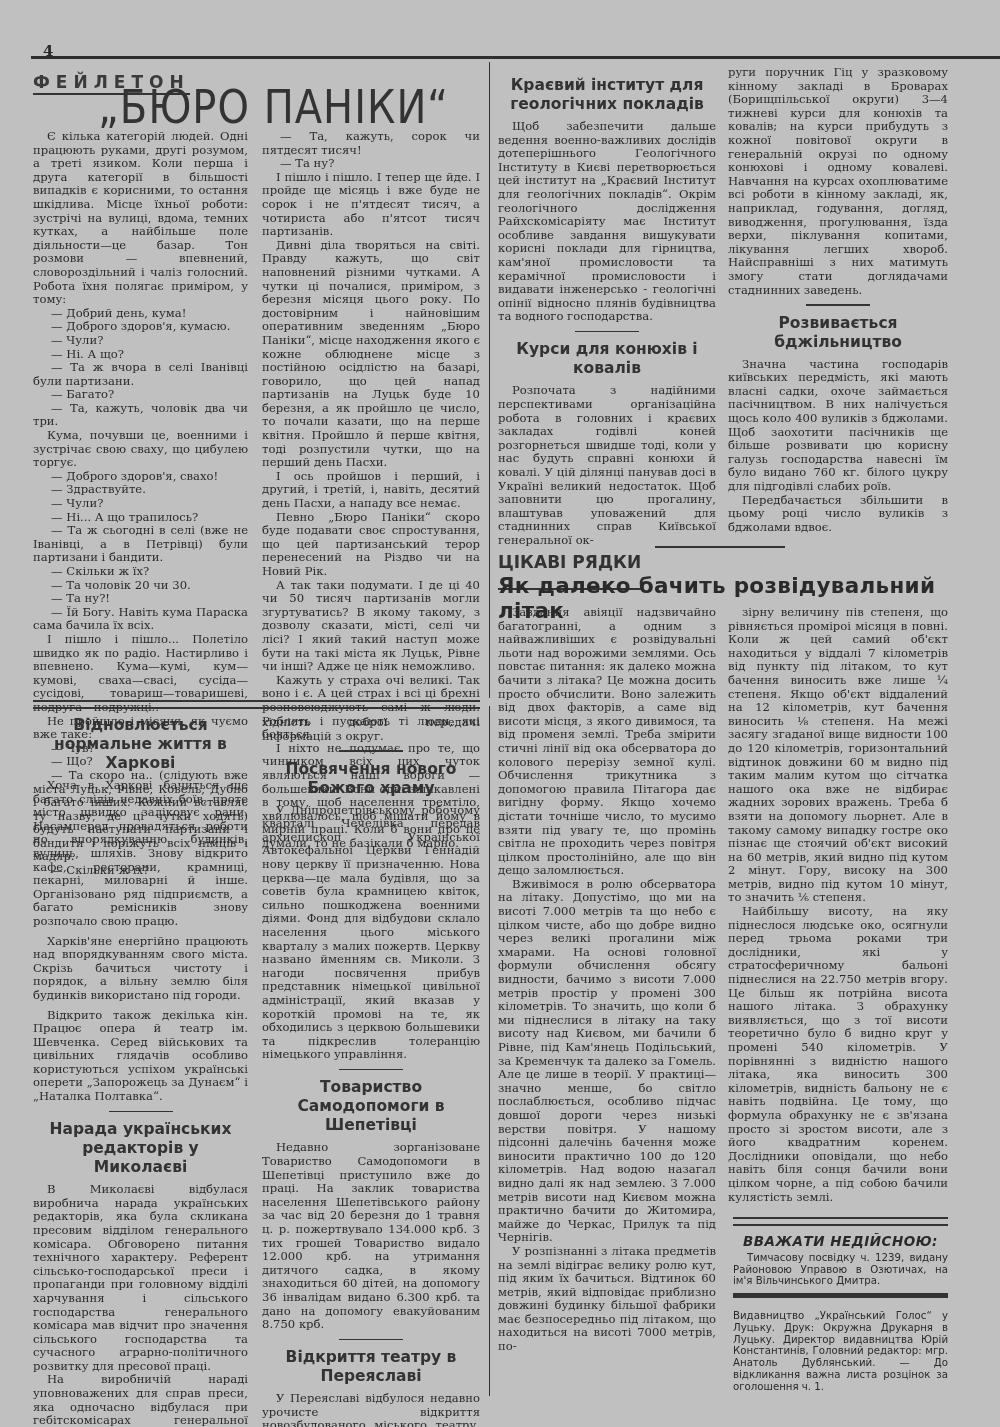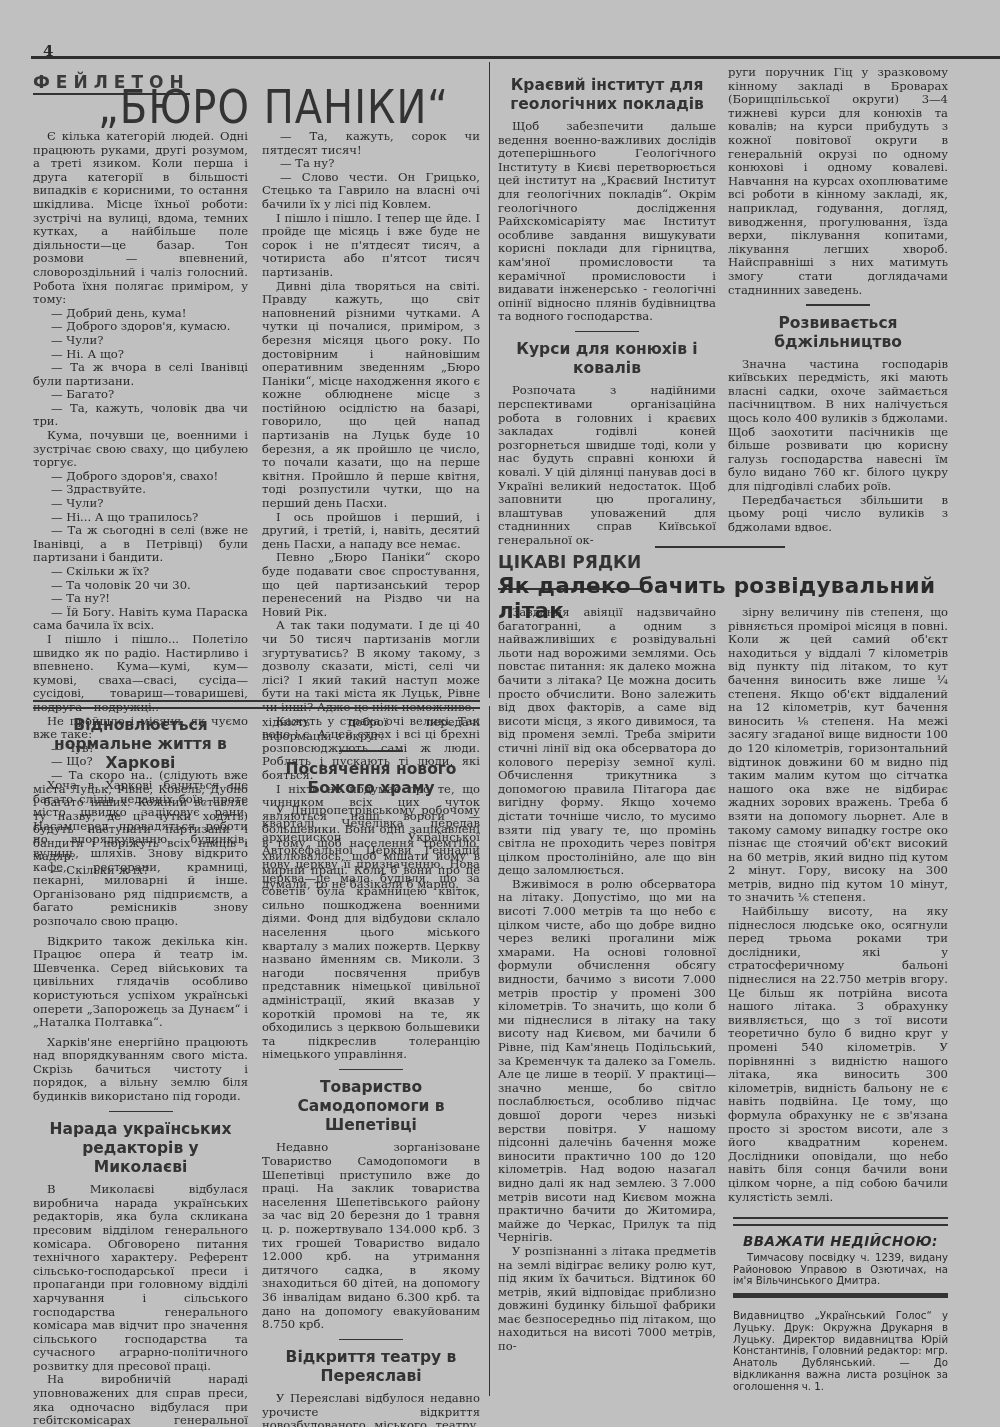--- a/index.html
+++ b/index.html
@@ -66,21 +66,20 @@
       <p>І пішло і пішло... Полетіло швидко як по радіо. Настирливо і впевнено. Кума—кумі, кум—кумові, сваха—свасі, сусіда—сусідові, товариш—товаришеві, подруга—подружці..</p>
       <p>Не пройшло і місяця, як чуємо вже таке:</p>
       <p class="dlg">— Чув?</p>
       <p class="dlg">— Що?</p>
       <p class="dlg">— Та скоро на.. (слідують вже міста Луцьк, Рівне, Ковель, Дубно і багато інших. Кожний вставляє ту назву, де ці чутки ходять) будуть наступати партизани і бандити і поріжуть всіх німців і мадяр.</p>
       <p class="dlg">— Скільки ж їх?</p>
     </div>
   <div class="col" id="fcol2" style="left:262px; top:130px; width:218px;">
       <p class="dlg">— Та, кажуть, сорок чи пятдесят тисяч!</p>
       <p class="dlg">— Та ну?</p>
-      <p class="dlg">— Слово чести. Он Грицько, Стецько та Гаврило на власні очі бачили їх у лісі під Ковлем.</p>
       <p>І пішло і пішло. І тепер ще йде. І пройде ще місяць і вже буде не сорок і не п'ятдесят тисяч, а чотириста або п'ятсот тисяч партизанів.</p>
       <p>Дивні діла творяться на світі. Правду кажуть, що світ наповнений різними чутками. А чутки ці почалися, приміром, з березня місяця цього року. По достовірним і найновішим оперативним зведенням „Бюро Паніки“, місце находження якого є кожне облюднене місце з постійною осідлістю на базарі, говорило, що цей напад партизанів на Луцьк буде 10 березня, а як пройшло це число, то почали казати, що на перше квітня. Пройшло й перше квітня, тоді розпустили чутки, що на перший день Пасхи.</p>
       <p>І ось пройшов і перший, і другий, і третій, і, навіть, десятий день Пасхи, а нападу все немає.</p>
       <p>Певно „Бюро Паніки“ скоро буде подавати своє спростування, що цей партизанський терор перенесений на Різдво чи на Новий Рік.</p>
       <p>А так таки подумати. І де ці 40 чи 50 тисяч партизанів могли згуртуватись? В якому такому, з дозволу сказати, місті, селі чи лісі? І який такий наступ може бути на такі міста як Луцьк, Рівне чи інші? Адже це ніяк неможливо.</p>
       <p>Кажуть у страха очі великі. Так воно і є. А цей страх і всі ці брехні розповсюджують самі ж люди. Роблять і пускають ті люди, які бояться.</p>
       <p>І ніхто не подумає про те, що чинником всіх цих чуток являються наші вороги — большевики. Вони одні зацікавлені в тому, щоб населення тремтіло, хвилювалось, щоб мішати йому в мирній праці. Коли б вони про це думали, то не базікали б марно.</p>
     </div>
 
   <div class="vrule" style="left:489px; top:62px; height:636px;"></div>
@@ -115,22 +114,22 @@
   <div class="col" id="icol2" style="left:728px; top:606px; width:220px;">
       <p>зірну величину пів степеня, що рівняється проміроі місяця в повні. Коли ж цей самий об'єкт находиться у віддалі 7 кілометрів від пункту під літаком, то кут бачення виносить вже лише ¼ степеня. Якщо об'єкт віддалений на 12 кілометрів, кут бачення виносить ⅛ степеня. На межі засягу згаданої вище видности 100 до 120 кілометрів, горизонтальний відтинок довжини 60 м видно під таким малим кутом що сітчатка нашого ока вже не відбирає жадних зорових вражень. Треба б взяти на допомогу льорнет. Але в такому самому випадку гостре око пізнає ще стоячий об'єкт високий на 60 метрів, який видно під кутом 2 мінут. Гору, високу на 300 метрів, видно під кутом 10 мінут, то значить ⅙ степеня.</p>
       <p>Найбільшу висоту, на яку піднеслося людське око, осягнули перед трьома роками три дослідники, які у стратосферичному бальоні піднеслися на 22.750 метрів вгору. Це більш як потрійна висота нашого літака. З обрахунку виявляється, що з тої висоти теоретично було б видно круг у промені 540 кілометрів. У порівнянні з видністю нашого літака, яка виносить 300 кілометрів, видність бальону не є навіть подвійна. Це тому, що формула обрахунку не є зв'язана просто зі зростом висоти, але з його квадратним коренем. Дослідники оповідали, що небо навіть біля сонця бачили вони цілком чорне, а під собою бачили кулястість землі.</p>
     </div>
 
   <div class="dbl-rule" style="left:33px; top:700px; width:447px;"></div>
 
   <div class="col" style="left:33px; top:710px; width:215px;">
     <div class="h2">Відновлюється нормальне життя в Харкові</div>
     <p>Хоча в Харкові бачиться ще багато слідів недавніх боїв, проте місто швидко заліковує рани. Насамперед провадяться роботи по впорядкуванню будинків, вулиць, шляхів. Знову відкрито кафе, ресторани, крамниці, пекарні, миловарні й інше. Організовано ряд підприємств, а багато ремісників знову розпочало свою працю.</p>
+    <p style="margin-top:6px;">Харків'яне енергійно працюють над впорядкуванням свого міста. Скрізь бачиться чистоту і порядок, а вільну землю біля будинків використано під городи.</p>
     <p style="margin-top:6px;">Відкрито також декілька кін. Працює опера й театр ім. Шевченка. Серед військових та цивільних глядачів особливо користуються успіхом українські оперети „Запорожець за Дунаєм“ і „Наталка Полтавка“.</p>
-    <p style="margin-top:6px;">Харків'яне енергійно працюють над впорядкуванням свого міста. Скрізь бачиться чистоту і порядок, а вільну землю біля будинків використано під городи.</p>
     <div class="short-rule"></div>
     <div class="h2">Нарада українських редакторів у Миколаєві</div>
     <p>В Миколаєві відбулася виробнича нарада українських редакторів, яка була скликана пресовим відділом генерального комісара. Обговорено питання технічного характеру. Референт сільсько-господарської преси і пропаганди при головному відділі харчування і сільського господарства генерального комісара мав відчит про значення сільського господарства та сучасного аграрно-політичного розвитку для пресової праці.</p>
     <p>На виробничій нараді уповноважених для справ преси, яка одночасно відбулася при гебітскомісарах генеральної округи, порушено в першу чергу необ-</p>
   </div>
 
   <div class="col" style="left:262px; top:716px; width:218px;">
     <p class="cont">хідність доброї передачі інформацій з округ.</p>
     <div class="short-rule"></div>
     <div class="h2">Посвячення нового Божого храму</div>

